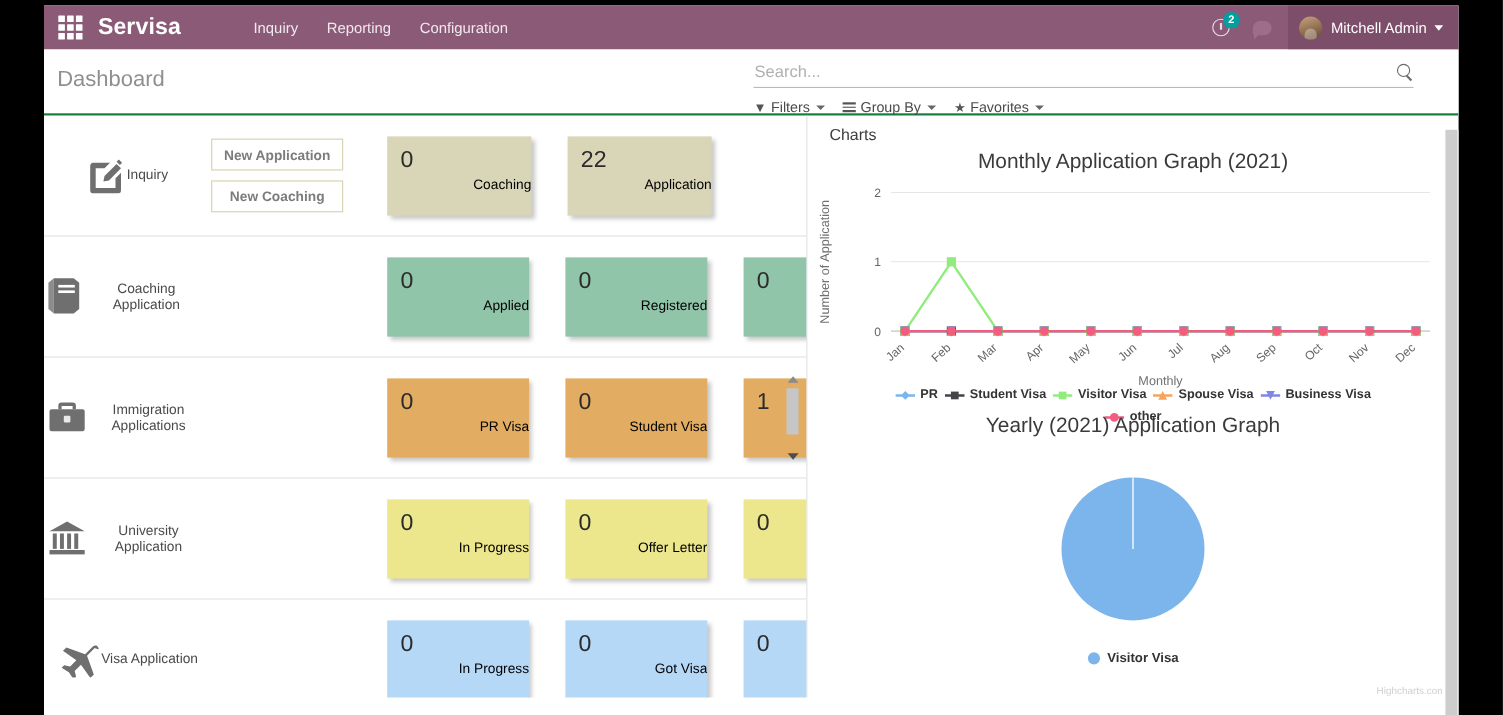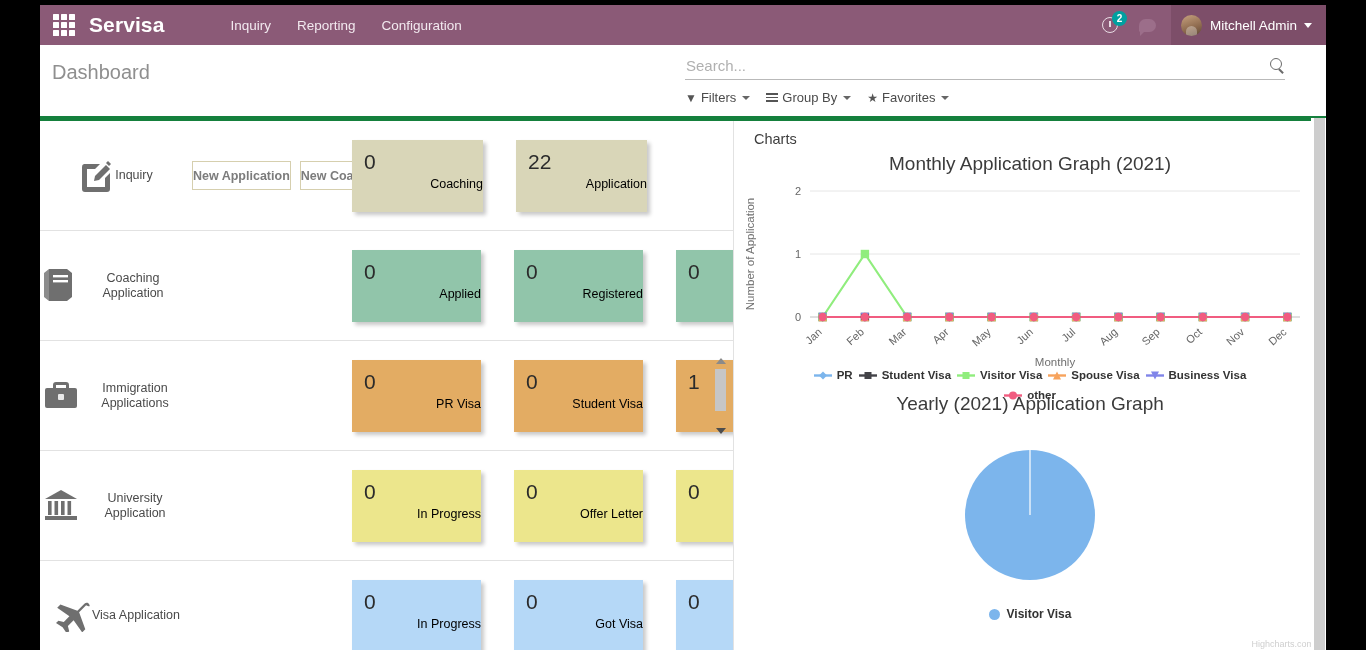--- a/index.html
+++ b/index.html
@@ -136,23 +136,23 @@
     font-size: 13.5px; color: #ffffff; white-space: nowrap;
   }
   .caret {
     margin-left: 7px;
     border-left: 4.5px solid transparent;
     border-right: 4.5px solid transparent;
     border-top: 5px solid #ffffff;
   }
   
   .control-panel {
-    height: 76px;
+    height: 60px;
     background: #ffffff;
-    border-bottom: 5px solid #15803d;
+    border-bottom: 2px solid #15803d;
     position: relative;
     text-decoration: underline;
   }
   .page-title {
     position: absolute;
     left: 12px; top: 16px;
     font-size: 20px;
     color: #8f8f8f;
   }
   .searchwrap {
@@ -259,20 +259,21 @@
   .cat-label {
     font-size: 12.5px;
     text-align: center;
     line-height: 15px;
     color: #4a4a4a;
   }
   .btn-col {
     width: 162px;
     flex: none;
     display: flex;
+    flex-direction: column;
     gap: 9px;
     padding-left: 2px;
   }
   .obtn {
     width: 120px; height: 29px;
     border: 1px solid #d6cfae;
     background: #ffffff;
     color: #7c7c7c;
     font-size: 12.5px;
     font-weight: bold;

